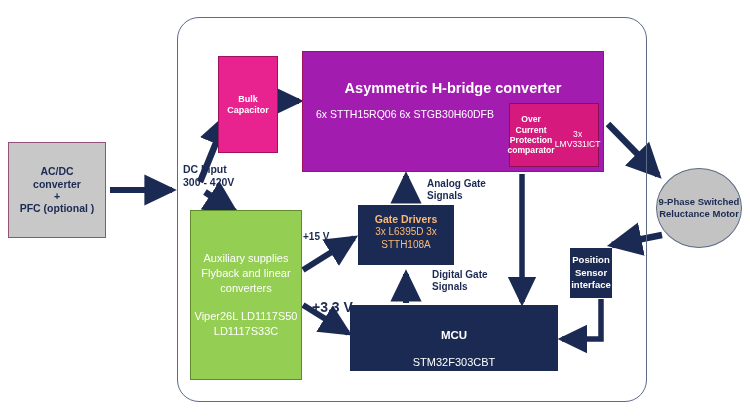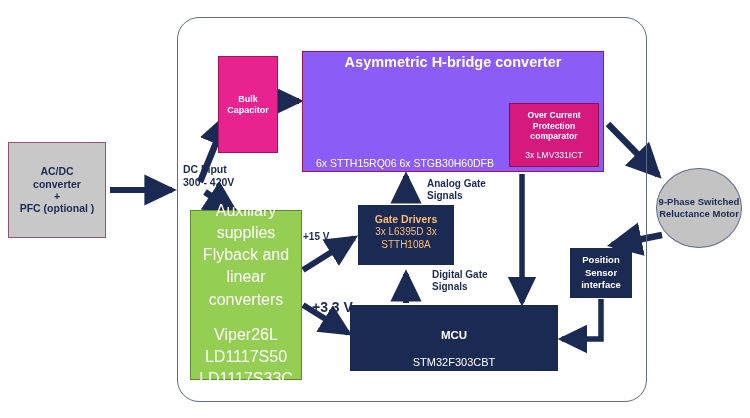--- a/index.html
+++ b/index.html
@@ -68,25 +68,25 @@
     color: #ffffff;
     font-size: 9px;
     font-weight: bold;
   }
   
   #hbridge-box {
     left: 302px;
     top: 51px;
     width: 302px;
     height: 121px;
-    background: #8b5cf6;
+    background: #a21caf;
     border: 1.2px solid #9e1260;
     color: #ffffff;
-    justify-content: space-between;
-    padding-top: 2px;
+    justify-content: flex-start;
+    padding-top: 28px;
   }
   #hbridge-title {
     font-size: 14.5px;
     font-weight: bold;
     margin-bottom: 11px;
   }
   #hbridge-parts {
     font-size: 10.5px;
     line-height: 1.32;
     margin-right: 96px;
@@ -95,21 +95,20 @@
   #ocp-box {
     position: absolute;
     left: 206px;
     top: 51px;
     width: 90px;
     height: 64px;
     background: #d6197c;
     border: 1.2px solid #8c0f56;
     box-sizing: border-box;
     display: flex;
-    flex-direction: column;
     align-items: center;
     justify-content: center;
     text-align: center;
     color: #ffffff;
   }
   #ocp-title {
     font-size: 8.6px;
     font-weight: bold;
     line-height: 1.22;
   }
@@ -119,21 +118,21 @@
   }
   
   #aux-box {
     left: 190px;
     top: 210px;
     width: 112px;
     height: 170px;
     background: #94ce52;
     border: 1.2px solid #5f8a2e;
     color: #ffffff;
-    font-size: 16px;
+    font-size: 11px;
   }
   #aux-title { line-height: 1.38; }
   #aux-parts { margin-top: 13px; line-height: 1.38; }
   
   #gate-drivers-box {
     left: 358px;
     top: 205px;
     width: 96px;
     height: 60px;
     background: #1b2a52;
@@ -155,21 +154,21 @@
     color: #ffffff;
     justify-content: flex-start;
     padding-top: 23px;
   }
   #mcu-title { font-size: 11.5px; font-weight: bold; }
   #mcu-part { font-size: 11px; margin-top: 13px; }
   
   #position-sensor-box {
     left: 570px;
     top: 248px;
-    width: 62px;
+    width: 42px;
     height: 50px;
     background: #1b2a52;
     border: 1px solid #1b2a52;
     color: #ffffff;
     font-size: 9.5px;
     font-weight: bold;
     line-height: 1.3;
   }
   
   #motor-ellipse {

